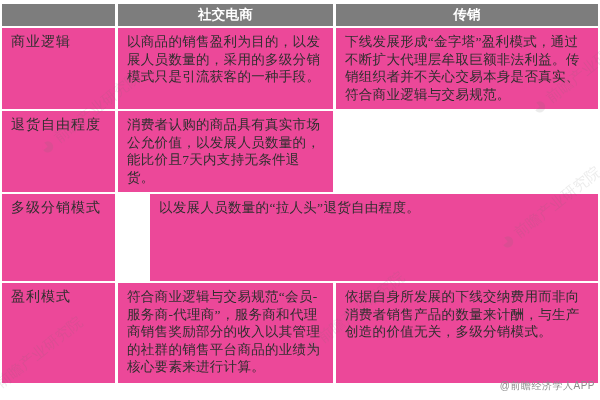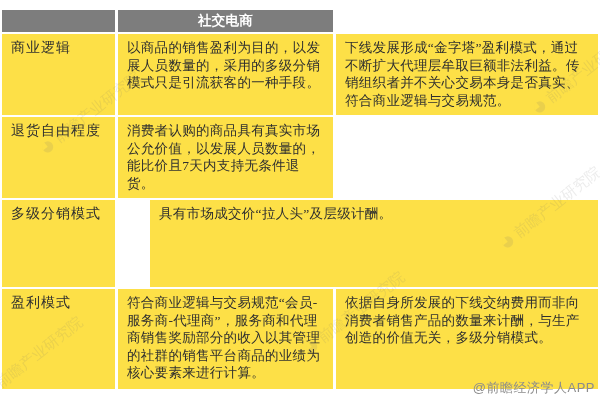--- a/index.html
+++ b/index.html
@@ -5,33 +5,33 @@
   * { margin: 0; padding: 0; box-sizing: border-box; }
   html, body {
     width: 600px; height: 400px;
     background: #ffffff;
     font-family: "Liberation Serif", "DejaVu Serif", serif;
     overflow: hidden;
     position: relative;
   }
   .table-wrap {
     position: absolute;
-    left: 2px; top: 10px;
+    left: 2px; top: 4px;
     width: 596px;
     display: flex;
     flex-direction: column;
     gap: 2px;
     background: #ffffff;
   }
   .trow {
     display: flex;
     gap: 3px;
   }
   .cell {
-    background: #fde047;
+    background: #ec4899;
     color: #2f2f2f;
     font-size: 13.5px;
     line-height: 17.5px;
     padding: 5px 8px 6px 9px;
     letter-spacing: 0.3px;
   }
   .c1 { width: 113px; flex: none; }
   .c2 { width: 215px; flex: none; }
   .c3 { flex: 1; }
   .header-row .cell {
@@ -50,21 +50,21 @@
   .r4 { min-height: 100px; justify-content: center; }
   .row-label {
     font-size: 14px;
     color: #2f2f2f;
     letter-spacing: 1px;
   }
   .footer-credit {
     position: absolute;
     right: 5px;
     top: 379px;
-    font-size: 13px;
+    font-size: 10px;
     color: #8c8c8c;
     font-family: "Liberation Sans", "DejaVu Sans", sans-serif;
     letter-spacing: 0.5px;
   }
   .watermark {
     position: absolute;
     transform: rotate(-38deg);
     color: #6f6f6f;
     opacity: 0.13;
     font-size: 15px;
@@ -85,36 +85,37 @@
   .wm5 { left: 520px; top: 60px;  }
 </style>
 </head>
 <body>
 
 <div class="table-wrap">
 
   <div class="trow header-row">
     <div class="cell c1"></div>
     <div class="cell c2">社交电商</div>
+    <div class="cell c3">传销</div>
   </div>
 
   <div class="trow r1">
     <div class="cell c1 row-label">商业逻辑</div>
     <div class="cell c2">以商品的销售盈利为目的，以发展人员数量的，采用的多级分销模式只是引流获客的一种手段。</div>
     <div class="cell c3">下线发展形成“金字塔”盈利模式，通过不断扩大代理层牟取巨额非法利益。传销组织者并不关心交易本身是否真实、符合商业逻辑与交易规范。</div>
   </div>
 
   <div class="trow r2">
     <div class="cell c1 row-label">退货自由程度</div>
     <div class="cell c2">消费者认购的商品具有真实市场公允价值，以发展人员数量的，能比价且7天内支持无条件退货。</div>
   </div>
 
   <div class="trow r3">
     <div class="cell c1 row-label">多级分销模式</div>
-    <div class="cell c3">具有市场成交价“拉人头”及层级计酬。</div>
+    <div class="cell c3">以发展人员数量的“拉人头”退货自由程度。</div>
   </div>
 
   <div class="trow r4">
     <div class="cell c1 row-label">盈利模式</div>
     <div class="cell c2">符合商业逻辑与交易规范“会员-服务商-代理商”，服务商和代理商销售奖励部分的收入以其管理的社群的销售平台商品的业绩为核心要素来进行计算。</div>
     <div class="cell c3">依据自身所发展的下线交纳费用而非向消费者销售产品的数量来计酬，与生产创造的价值无关，多级分销模式。</div>
   </div>
 
 </div>
 

